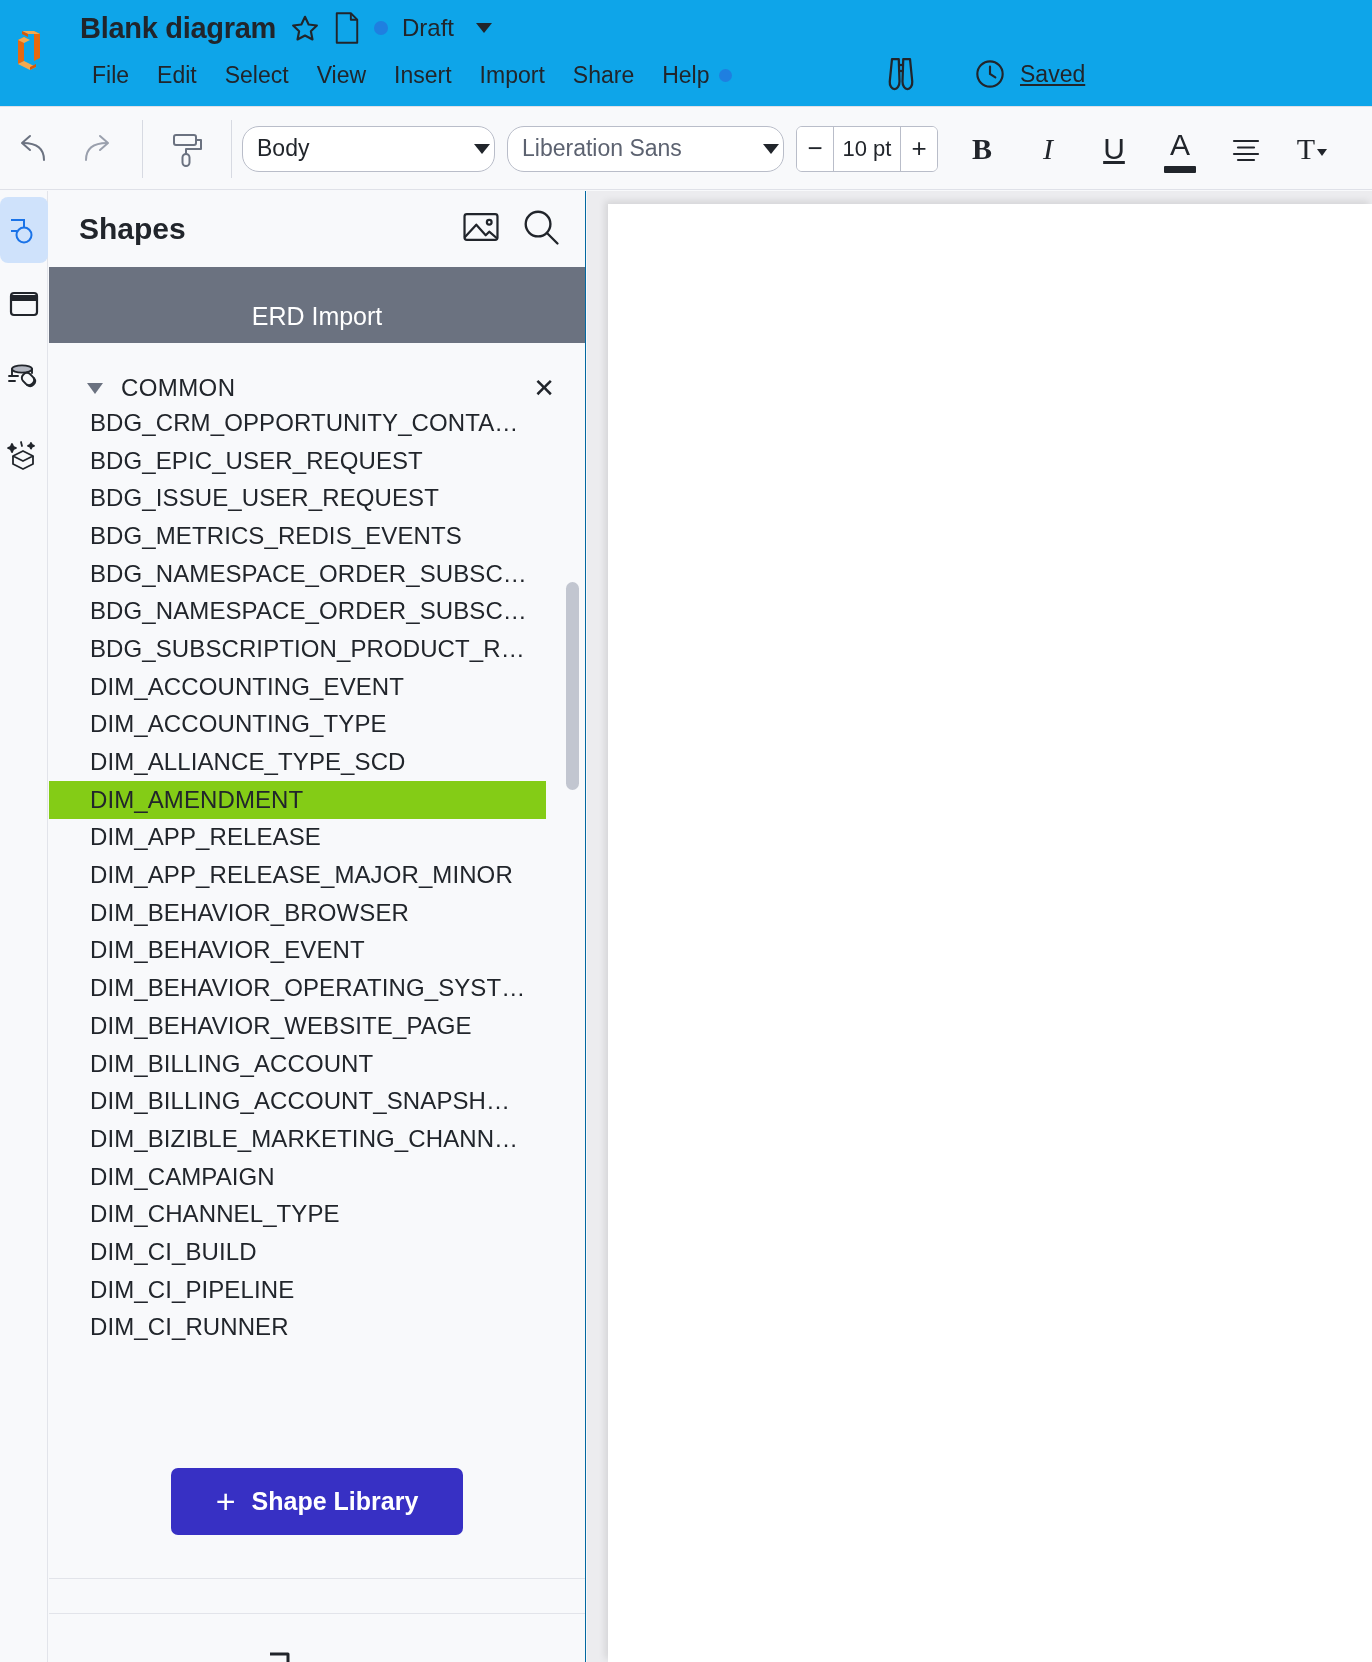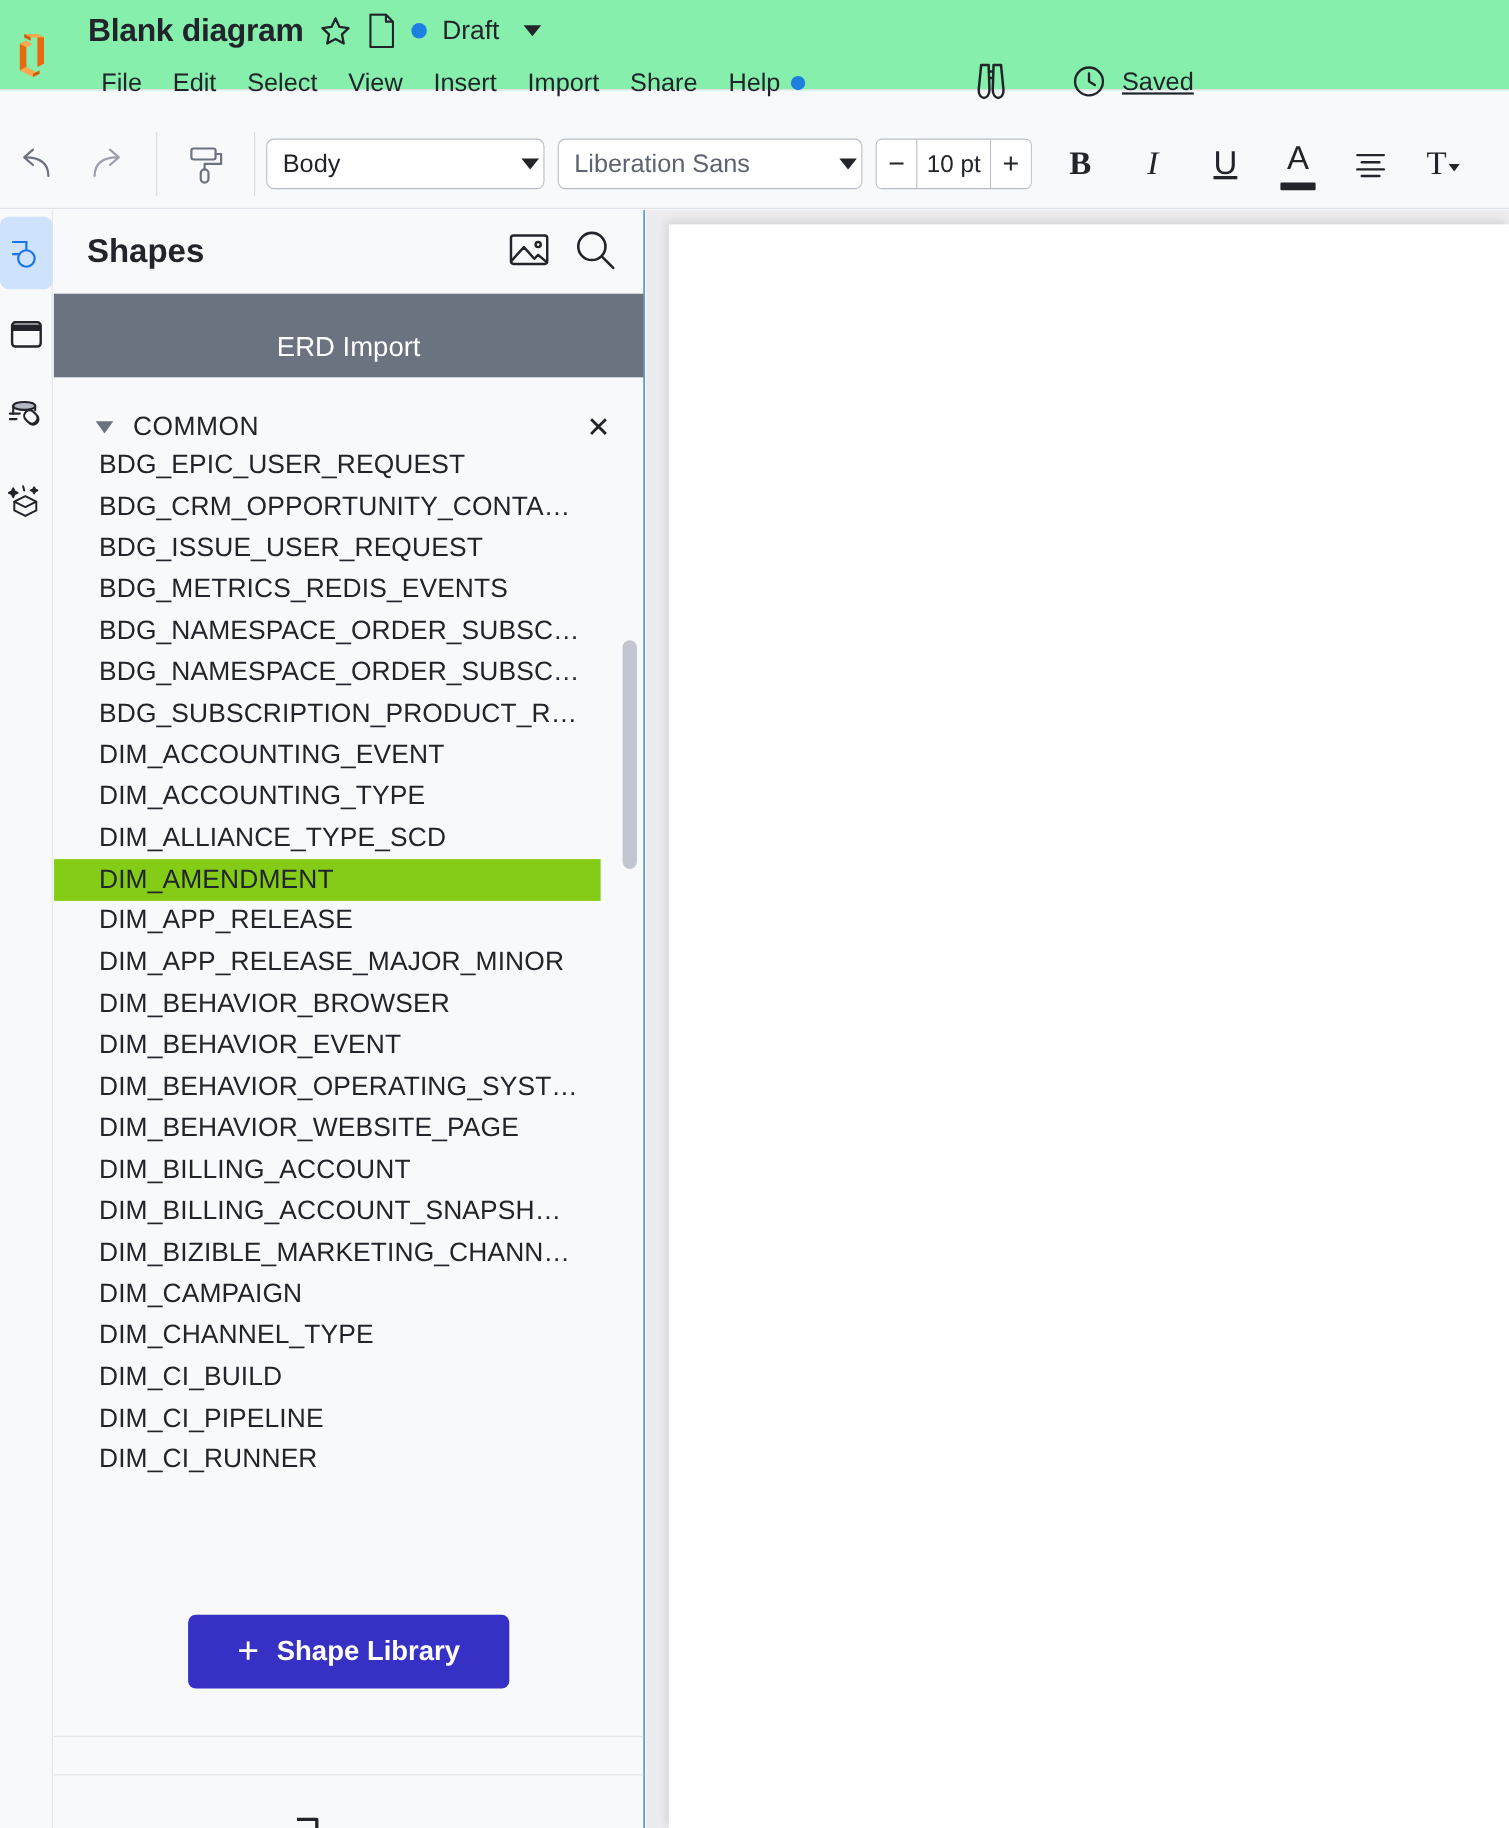--- a/index.html
+++ b/index.html
@@ -6,22 +6,22 @@
   html, body {
     width: 1372px; height: 1662px;
     font-family: "Liberation Sans", sans-serif;
     background: #f8f9fb;
     overflow: hidden;
   }
   body { position: relative; }
 
   
   .topbar {
-    position: absolute; left: 0; top: 0; width: 1372px; height: 82px;
-    background: #86efac;
+    position: absolute; left: 0; top: 0; width: 1372px; height: 107px;
+    background: #0ea5e9;
     border-bottom: 1px solid #dfe1e8;
   }
   .logo {
     position: absolute; left: 10px; top: 26px; width: 38px; height: 46px;
   }
   .title-row {
     position: absolute; left: 80px; top: 6px; height: 44px;
     display: flex; align-items: center; gap: 14px;
   }
   .doc-title {
@@ -69,21 +69,21 @@
     display: flex; align-items: center;
   }
   .fb-group { display: flex; align-items: center; height: 100%; }
   .fb-sep { width: 1px; height: 58px; background: #d7dae2; margin: 0 2px; }
   .undo-btn, .redo-btn, .paint-btn {
     width: 58px; height: 58px; display: flex; align-items: center;
     justify-content: center; cursor: pointer; border-radius: 4px;
   }
 
   .select-box {
-    height: 46px; border: 1px solid #b9bdc9; border-radius: 7px;
+    height: 46px; border: 1px solid #b9bdc9; border-radius: 17px;
     background: #fff; display: flex; align-items: center;
     justify-content: space-between; padding: 0 4px 0 14px; cursor: pointer;
   }
   .select-box.style-sel { width: 253px; margin-left: 8px; }
   .select-box.font-sel { width: 277px; margin-left: 12px; }
   .select-txt { font-size: 23px; color: #21252b; }
   .select-txt.muted { color: #5c6270; }
   .sel-caret {
     width: 0; height: 0; border-left: 8px solid transparent;
     border-right: 8px solid transparent; border-top: 10px solid #21252b;
@@ -432,22 +432,22 @@
 
   <div class="section-head">
     <span class="sh-left">
       <span class="tri-down"></span>
       <span class="section-title">COMMON</span>
     </span>
     <span class="close-x">✕</span>
   </div>
 
   <div class="list" id="shape-list">
+      <div class="list-item">BDG_CRM_OPPORTUNITY_CONTA…</div>
       <div class="list-item">BDG_EPIC_USER_REQUEST</div>
-      <div class="list-item">BDG_CRM_OPPORTUNITY_CONTA…</div>
       <div class="list-item">BDG_ISSUE_USER_REQUEST</div>
       <div class="list-item">BDG_METRICS_REDIS_EVENTS</div>
       <div class="list-item">BDG_NAMESPACE_ORDER_SUBSC…</div>
       <div class="list-item">BDG_NAMESPACE_ORDER_SUBSC…</div>
       <div class="list-item">BDG_SUBSCRIPTION_PRODUCT_R…</div>
       <div class="list-item">DIM_ACCOUNTING_EVENT</div>
       <div class="list-item">DIM_ACCOUNTING_TYPE</div>
       <div class="list-item">DIM_ALLIANCE_TYPE_SCD</div>
       <div class="list-item hovered">DIM_AMENDMENT</div>
       <div class="list-item">DIM_APP_RELEASE</div>

